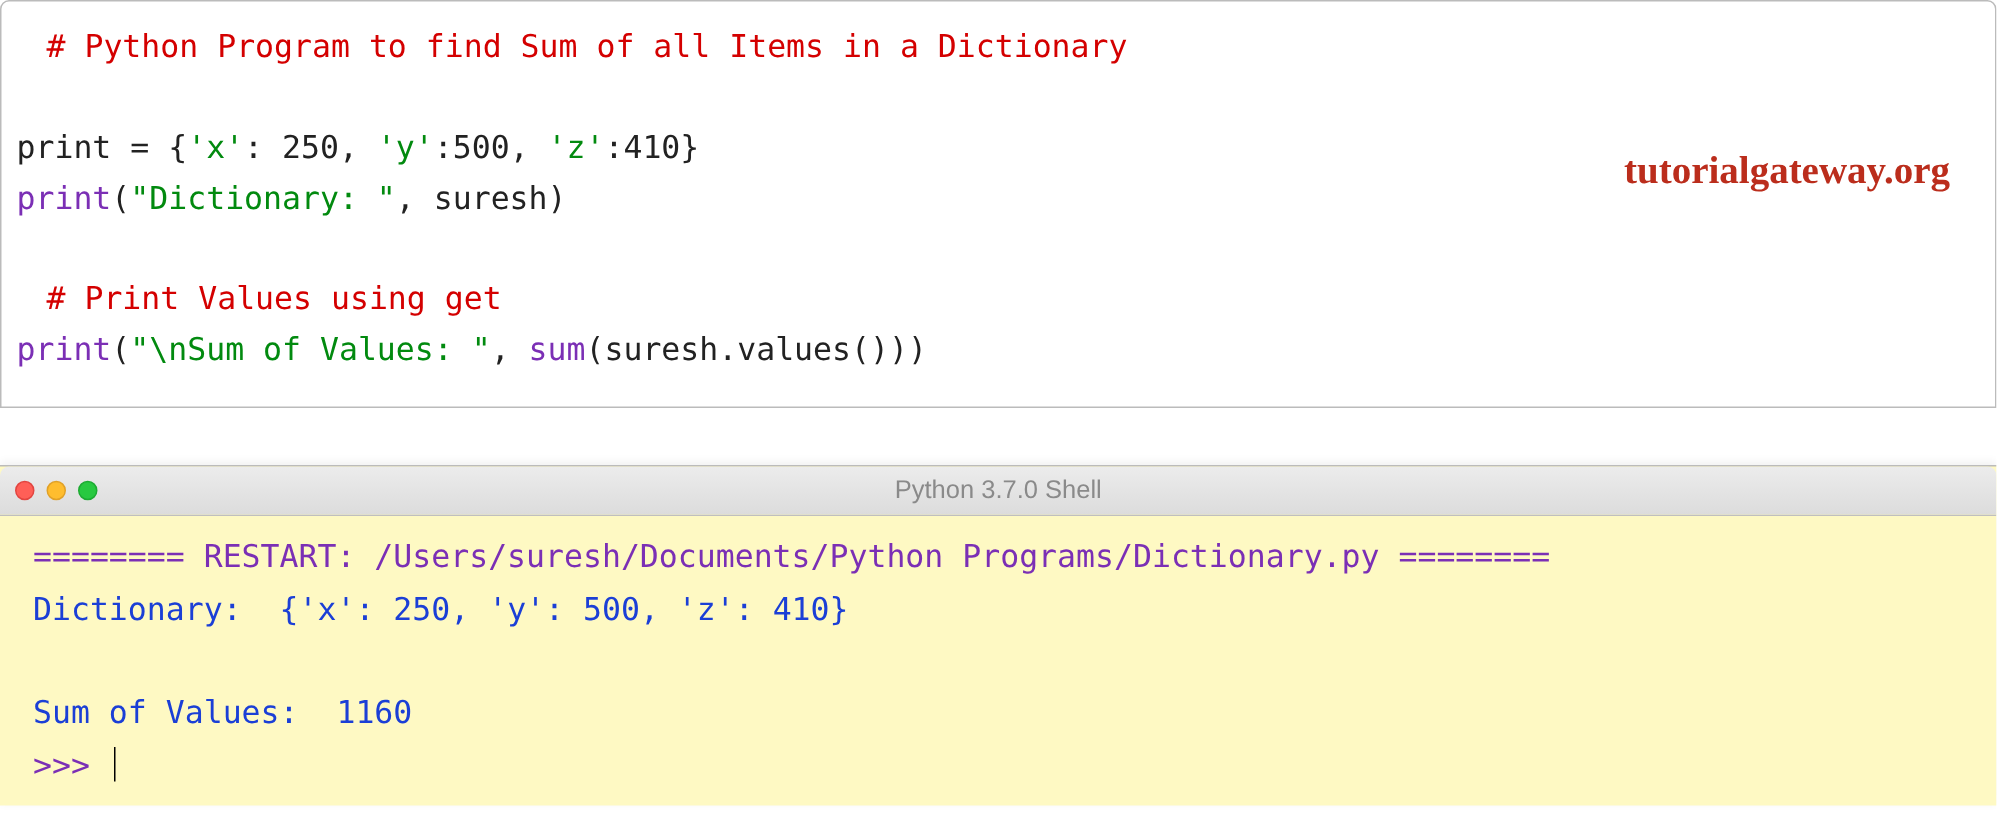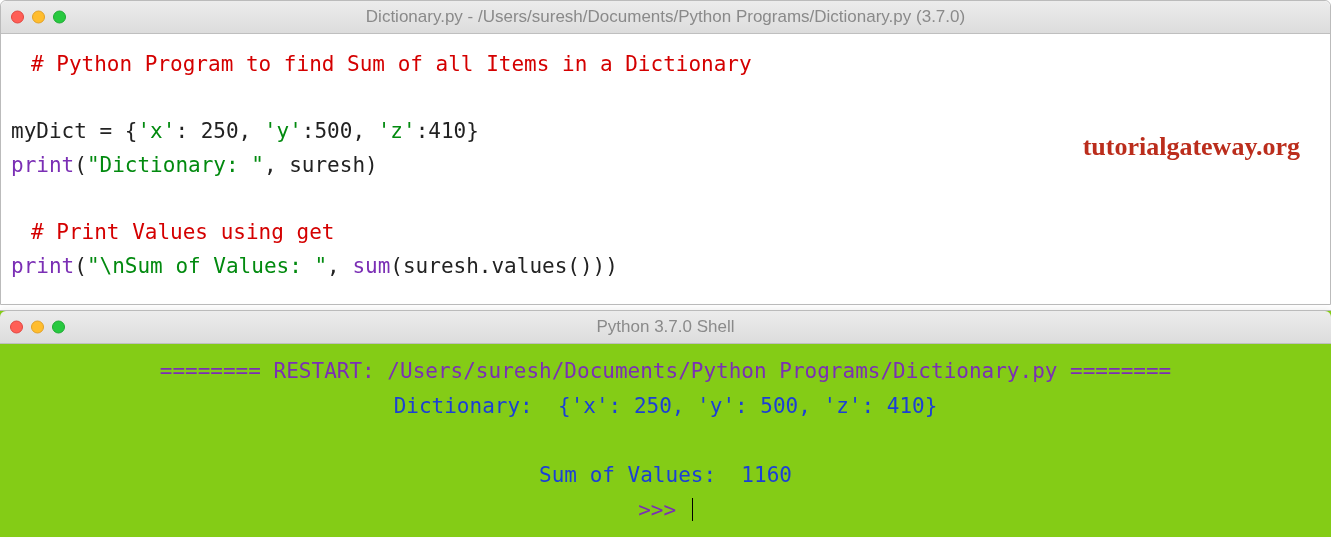--- a/index.html
+++ b/index.html
@@ -65,23 +65,22 @@
     font-size: 26px;
     font-weight: bold;
     text-align: right;
   }
   .shell-window {
     position: absolute;
     top: 310px;
     left: 0;
     right: 0;
     border-top: 1px solid #bbb;
-    background: #84cc16;
+    background: #fef9c3;
     box-shadow: 0 -2px 6px rgba(0,0,0,0.06);
-    text-align: center;
   }
   .shell-body {
     padding: 10px 22px;
     line-height: 1.65;
   }
   .sh-blue { color: #1b3fd6; }
   .sh-purple { color: #7b2fb5; }
   .prompt { color: #7b2fb5; }
   .caret {
     display: inline-block;
@@ -90,32 +89,24 @@
     background: #000;
     vertical-align: -4px;
     margin-left: 3px;
   }
   pre { font-family: inherit; white-space: pre; }
 </style>
 </head>
 <body>
 
 <div class="window">
-  <div class="titlebar">
-    <div class="traffic-lights">
-      <div class="tl red"></div>
-      <div class="tl yellow"></div>
-      <div class="tl green"></div>
-    </div>
-    <span class="title-text">Dictionary.py - /Users/suresh/Documents/Python Programs/Dictionary.py (3.7.0)</span>
-  </div>
   <div class="code-area">
 <pre><span class="c-comment"># Python Program to find Sum of all Items in a Dictionary</span>
 
-<span class="c-default">myDict = {</span><span class="c-string">'x'</span><span class="c-default">: 250, </span><span class="c-string">'y'</span><span class="c-default">:500, </span><span class="c-string">'z'</span><span class="c-default">:410}</span>
+<span class="c-default">print = {</span><span class="c-string">'x'</span><span class="c-default">: 250, </span><span class="c-string">'y'</span><span class="c-default">:500, </span><span class="c-string">'z'</span><span class="c-default">:410}</span>
 <span class="c-builtin">print</span><span class="c-default">(</span><span class="c-string">"Dictionary: "</span><span class="c-default">, suresh)</span>
 
 <span class="c-comment"># Print Values using get</span>
 <span class="c-builtin">print</span><span class="c-default">(</span><span class="c-string">"\nSum of Values: "</span><span class="c-default">, </span><span class="c-builtin">sum</span><span class="c-default">(suresh.values()))</span></pre>
     <div class="watermark">tutorialgateway.org</div>
   </div>
 </div>
 
 <div class="shell-window">
   <div class="titlebar">

